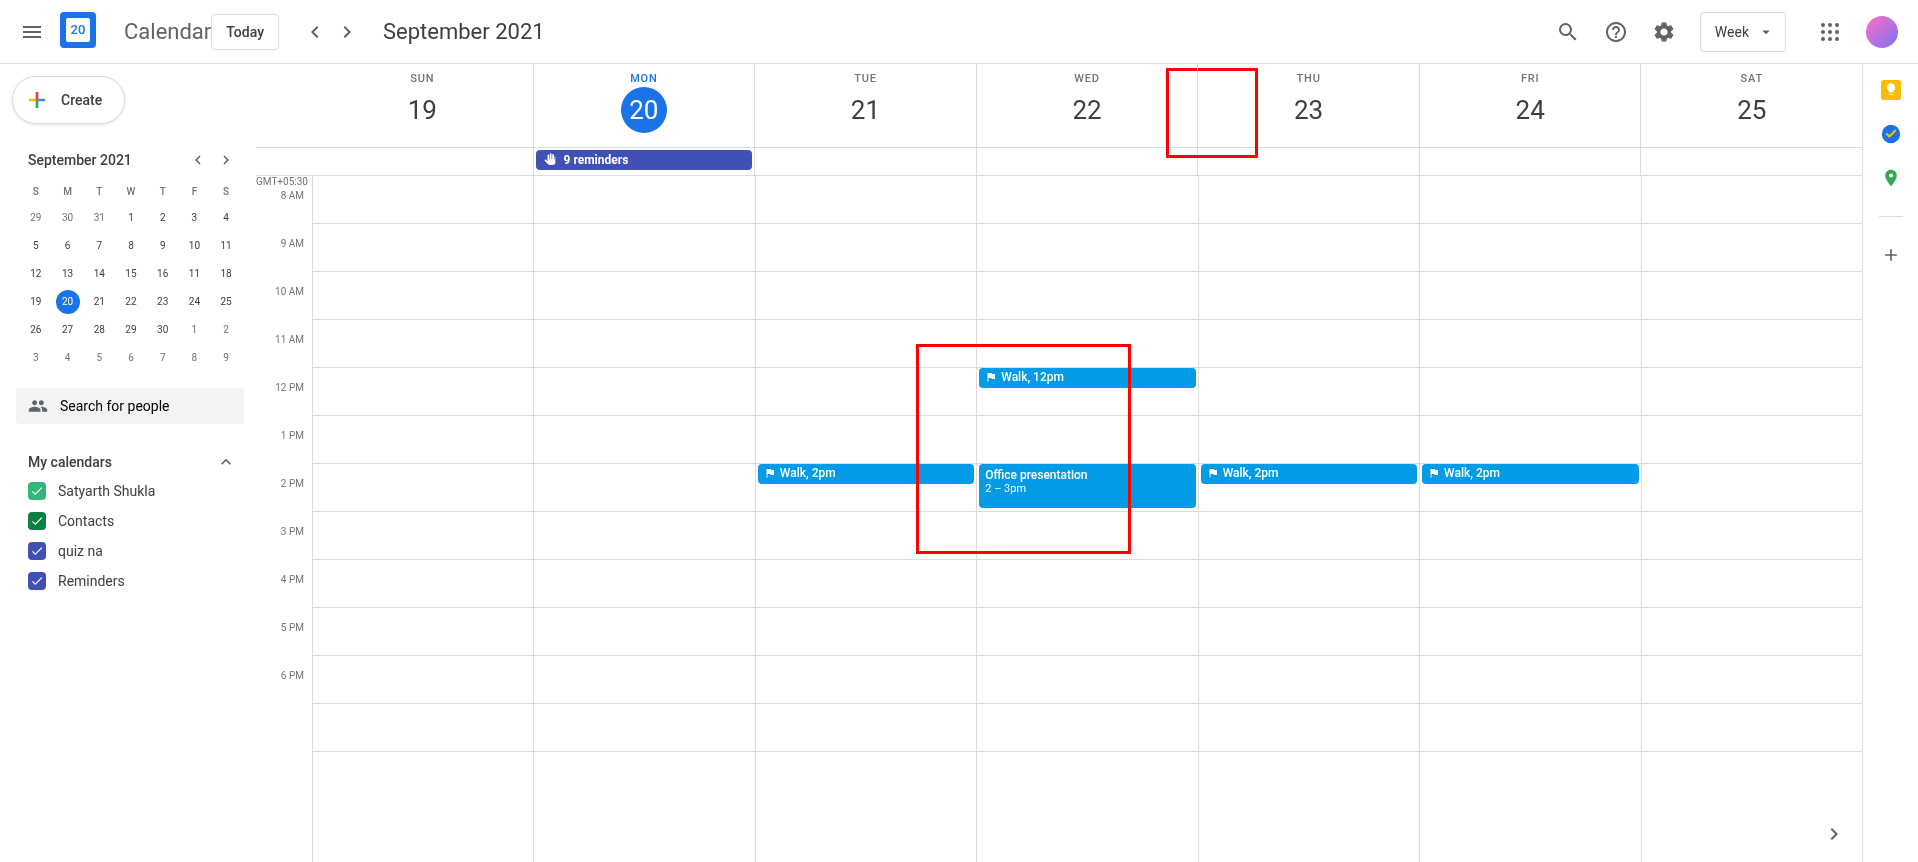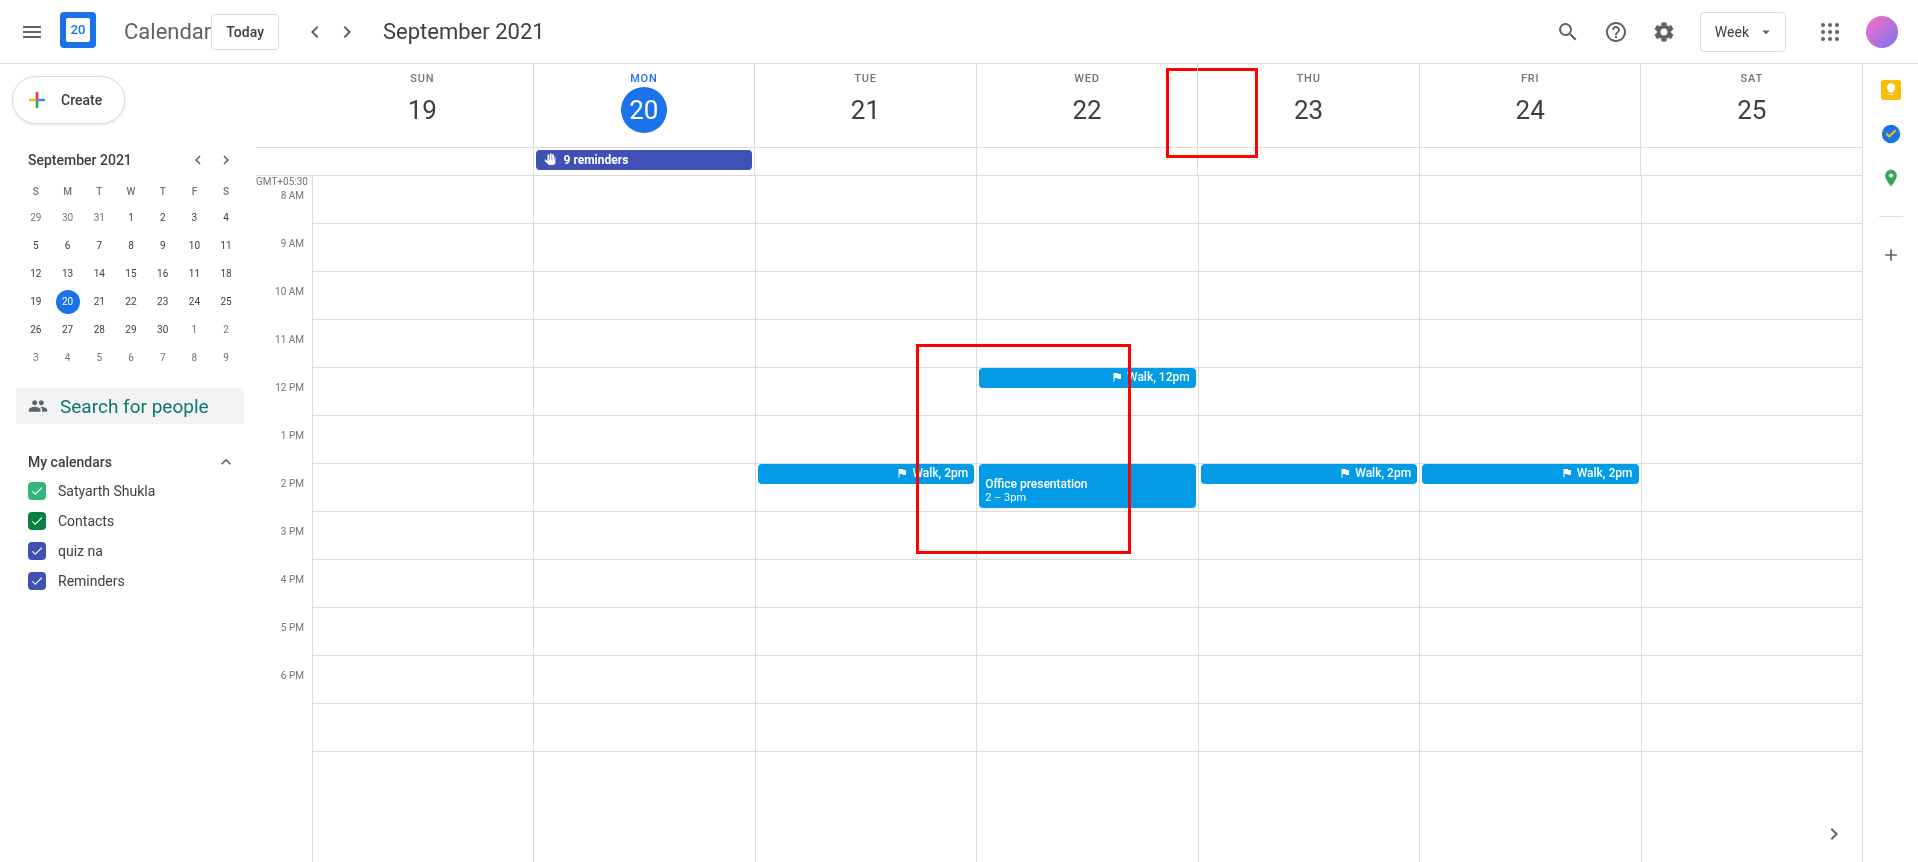--- a/index.html
+++ b/index.html
@@ -28,21 +28,21 @@
 .mini-cal { margin-top: 24px; padding: 0 14px 0 8px; }
 .mini-cal-header { display: flex; align-items: center; justify-content: space-between; padding: 0 4px 8px 8px; }
 .mini-cal-title { font-size: 14px; color: #3c4043; font-weight: 500; }
 .mini-cal-nav { display: flex; gap: 4px; }
 .mini-nav-btn { width: 24px; height: 24px; display: flex; align-items: center; justify-content: center; cursor: pointer; color: #5f6368; border-radius: 50%; }
 .mini-grid { display: grid; grid-template-columns: repeat(7, 1fr); text-align: center; }
 .mini-head { font-size: 10px; color: #70757a; height: 24px; line-height: 24px; font-weight: 500; }
 .mini-day { font-size: 10px; color: #3c4043; height: 24px; width: 24px; line-height: 24px; margin: 2px auto; border-radius: 50%; cursor: pointer; }
 .mini-day.other { color: #70757a; }
 .mini-day.today { background: #1a73e8; color: #fff; }
-.search-people { margin: 16px 12px 0 4px; height: 36px; background: #f1f3f4; border-radius: 4px; display: flex; align-items: center; padding: 0 12px; gap: 12px; color: #0f766e; font-size: 19px; }
+.search-people { margin: 16px 12px 0 4px; height: 36px; background: #f1f3f4; border-radius: 4px; display: flex; align-items: center; padding: 0 12px; gap: 12px; color: #000000; font-size: 14px; }
 .my-cals { margin-top: 24px; padding: 0 12px 0 8px; }
 .my-cals-header { display: flex; align-items: center; justify-content: space-between; padding: 4px 8px; cursor: pointer; }
 .my-cals-title { font-size: 14px; color: #3c4043; font-weight: 500; }
 .cal-item { display: flex; align-items: center; gap: 12px; padding: 6px 8px; cursor: pointer; }
 .cal-checkbox { width: 18px; height: 18px; border-radius: 4px; display: flex; align-items: center; justify-content: center; }
 .cal-label { font-size: 14px; color: #3c4043; }
 .main { flex: 1; display: flex; flex-direction: column; position: relative; }
 .week-header { display: flex; padding-left: 56px; border-bottom: 1px solid #dadce0; height: 84px; }
 .day-col-head { flex: 1; text-align: center; padding-top: 8px; border-left: 1px solid #dadce0; position: relative; }
 .day-col-head:first-child { border-left: none; }
@@ -56,21 +56,21 @@
 .time-label-top { font-size: 10px; color: #70757a; text-align: right; padding-right: 8px; height: 20px; }
 .time-slot { height: 48px; text-align: right; padding-right: 8px; font-size: 10px; color: #70757a; position: relative; }
 .time-slot span { position: relative; top: -6px; }
 .grid-cols { flex: 1; display: flex; position: relative; }
 .grid-col { flex: 1; border-left: 1px solid #dadce0; position: relative; }
 .hour-line { height: 48px; border-bottom: 1px solid #dadce0; }
 .allday-row { display: flex; padding-left: 56px; min-height: 28px; border-bottom: 1px solid #dadce0; }
 .allday-cell { flex: 1; border-left: 1px solid #dadce0; padding: 2px; }
 .allday-cell:first-child { border-left: none; }
 .reminder-pill { background: #3f51b5; color: #fff; border-radius: 4px; font-size: 12px; font-weight: 700; padding: 3px 8px; display: flex; align-items: center; gap: 6px; }
-.event { position: absolute; left: 2px; right: 2px; background: #039be5; color: #fff; border-radius: 4px; padding: 2px 6px; font-size: 12px; font-weight: 500; display: flex; align-items: flex-start; gap: 4px; overflow: hidden; cursor: pointer; justify-content: flex-end; }
+.event { position: absolute; left: 2px; right: 2px; background: #039be5; color: #fff; border-radius: 4px; padding: 2px 6px; font-size: 12px; font-weight: 500; display: flex; align-items: flex-start; gap: 4px; overflow: hidden; cursor: pointer; }
 .event.tall { align-items: flex-start; flex-direction: column; gap: 0; padding: 4px 6px; }
 .event-sub { font-size: 11px; font-weight: 400; }
 .flag { flex-shrink: 0; margin-top: 1px; }
 .right-panel { width: 56px; border-left: 1px solid #dadce0; display: flex; flex-direction: column; align-items: center; padding-top: 16px; gap: 24px; }
 .panel-icon { width: 20px; height: 20px; cursor: pointer; }
 .red-box1 { position: absolute; border: 3px solid red; pointer-events: none; }
 .red-box2 { position: absolute; border: 3px solid red; pointer-events: none; }
 .hand-icon { flex-shrink: 0; }
 .chevron-right-btn { position:absolute; bottom:12px; right:12px; width:32px; height:32px; display:flex; align-items:center; justify-content:center; cursor:pointer; color:#5f6368;}
 </style>

